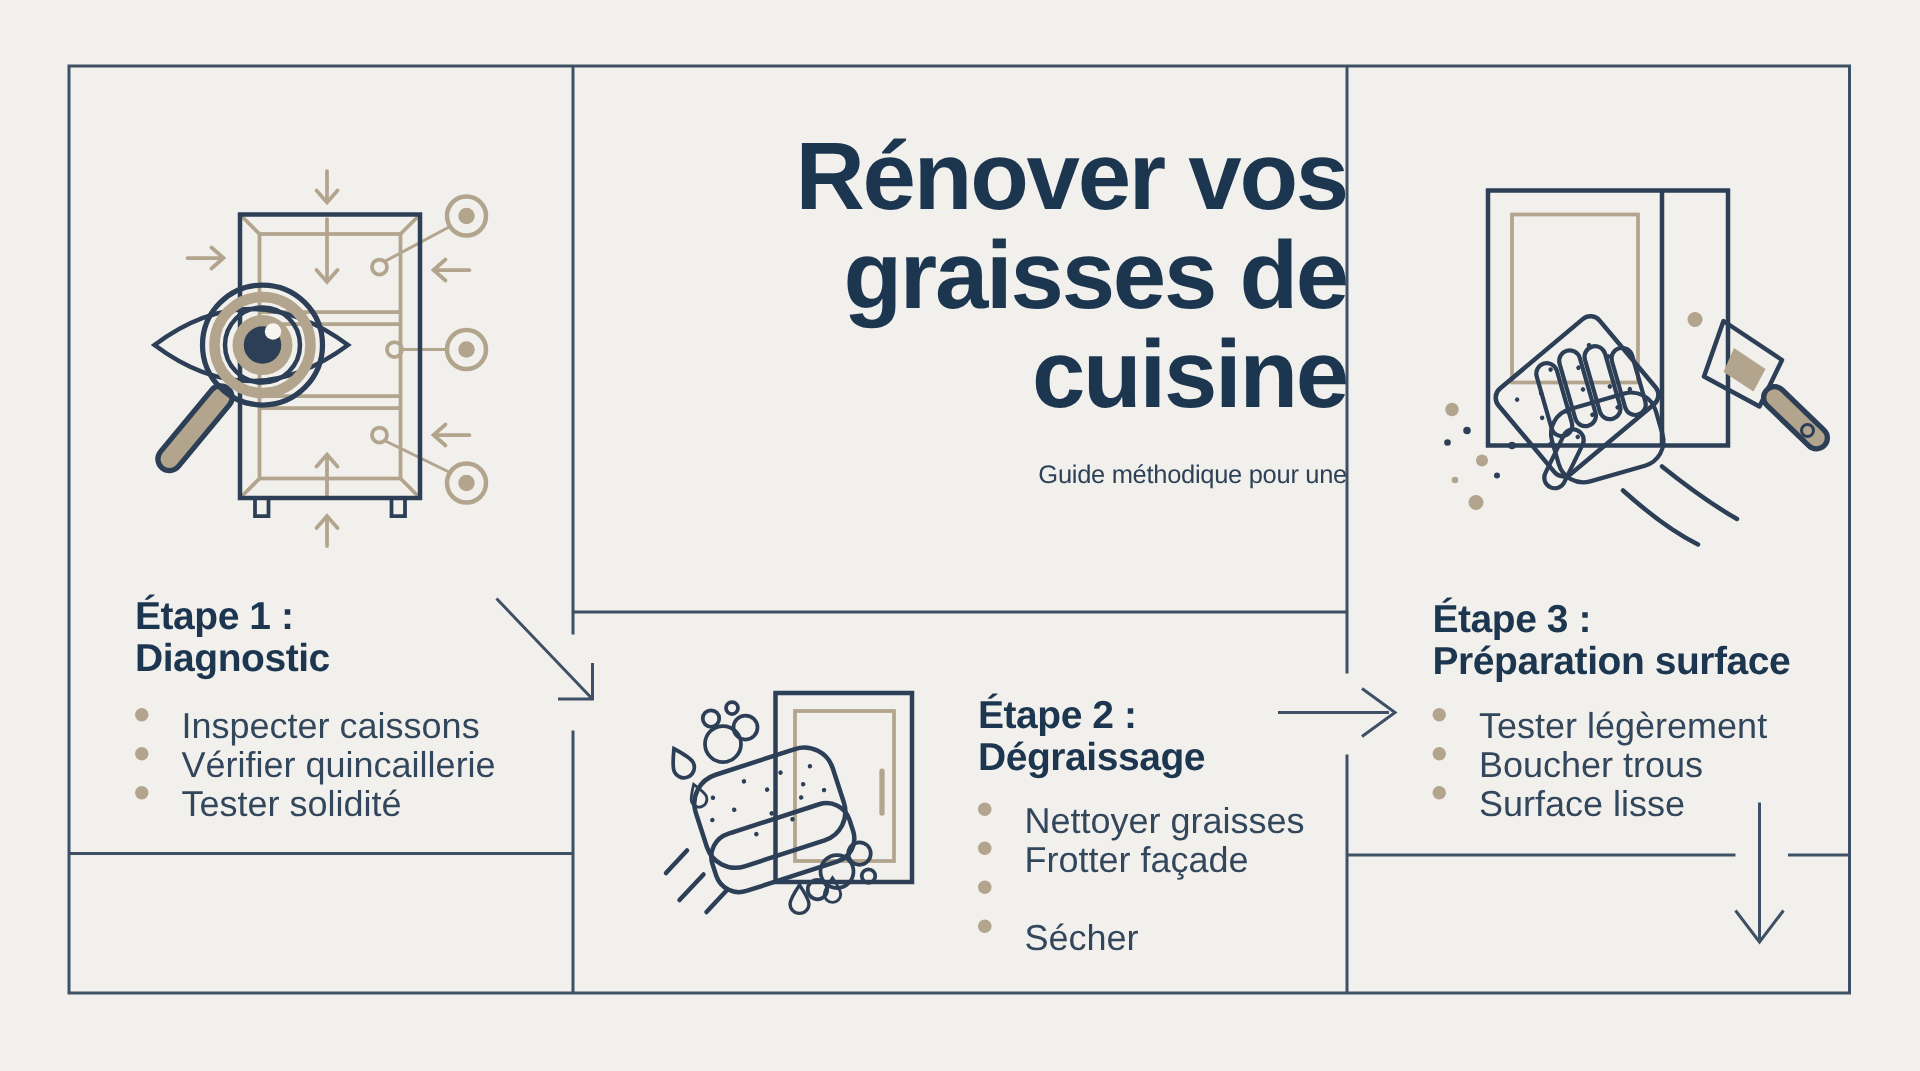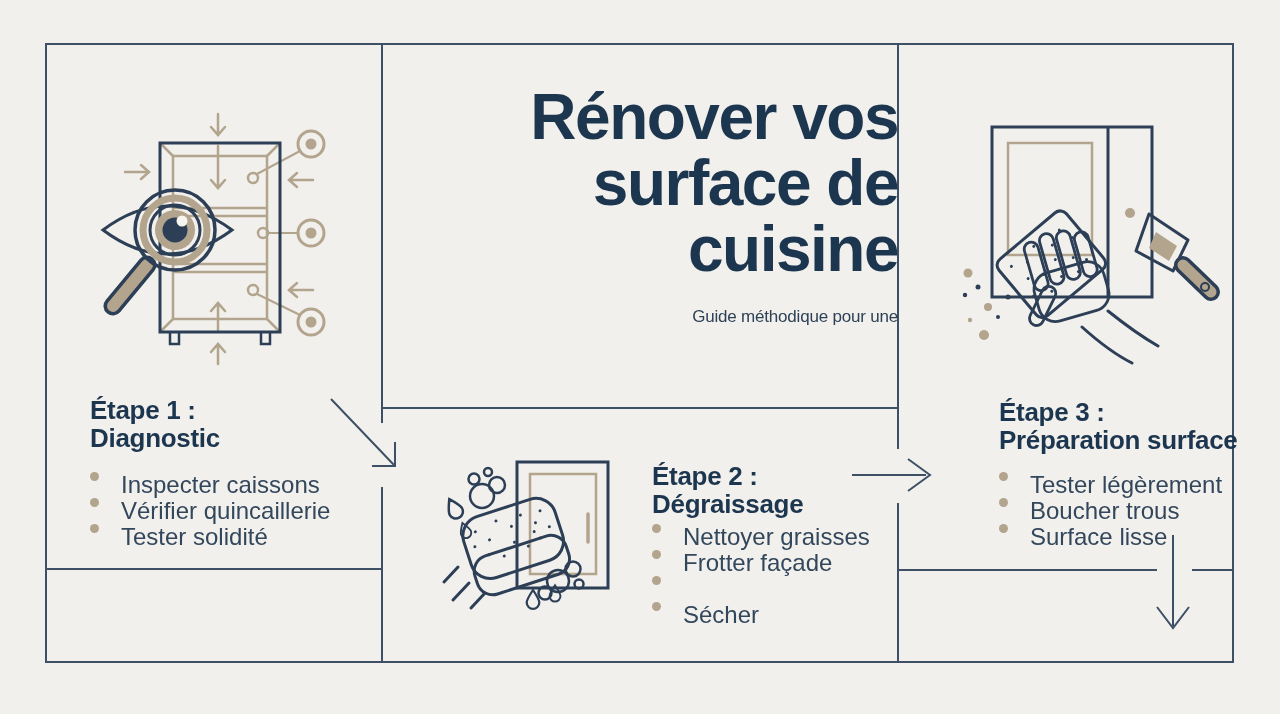--- a/index.html
+++ b/index.html
@@ -35,22 +35,22 @@
   .subtitle-line{font-size:17px;line-height:26px;letter-spacing:-0.2px;color:var(--subtitle-color);font-weight:500;}
 
   .step{position:absolute;}
   .step h2{font-size:26px;line-height:28px;font-weight:bold;letter-spacing:-0.3px;color:var(--heading-color);}
   .step ul{list-style:none;}
   .step li{display:flex;align-items:flex-start;gap:22px;font-size:24px;line-height:25px;height:26px;color:var(--body-text-color);}
   .dot{width:9px;height:9px;border-radius:50%;background:var(--bullet-dot-color);flex:0 0 auto;}
   #step-1{left:90px;top:396px;width:280px;}
   #step-1 ul{margin-top:20px;}
   #step-2{left:652px;top:462px;width:246px;}
-  #step-2 ul{margin-top:6px;}
-  #step-3{left:955px;top:398px;width:278px;margin-left:44px;}
+  #step-2 ul{margin-top:17px;}
+  #step-3{left:955px;top:398px;width:278px;}
   #step-3 ul{margin-top:18px;}
 
   #icon-1{left:85px;top:100px;}
   #icon-2{left:430px;top:450px;}
   #icon-3{left:940px;top:115px;}
 </style>
 </head>
 <body>
 
 <svg id="structure" width="1280" height="714" viewBox="0 0 1280 714">
@@ -64,21 +64,21 @@
   </g>
   <g>
     <path class="arrow" d="M331,399 L394,465 M372,466 H395 V442"></path>
     <path class="arrow" d="M852,475 H926 M908,459 L930,475 L908,491"></path>
     <path class="arrow" d="M1173,535 V626 M1157,607 L1173,628 L1189,607"></path>
   </g>
 </svg>
 
 <div class="title-block">
   <div class="title-line">Rénover vos</div>
-  <div class="title-line">surface de</div>
+  <div class="title-line">graisses de</div>
   <div class="title-line">cuisine</div>
   <div class="subtitle">
     <div class="subtitle-line">Guide méthodique pour une</div>
   </div>
 </div>
 
 <div class="step" id="step-1">
   <h2>
     <span style="display:block">Étape 1 :</span>
     <span style="display:block">Diagnostic</span>

